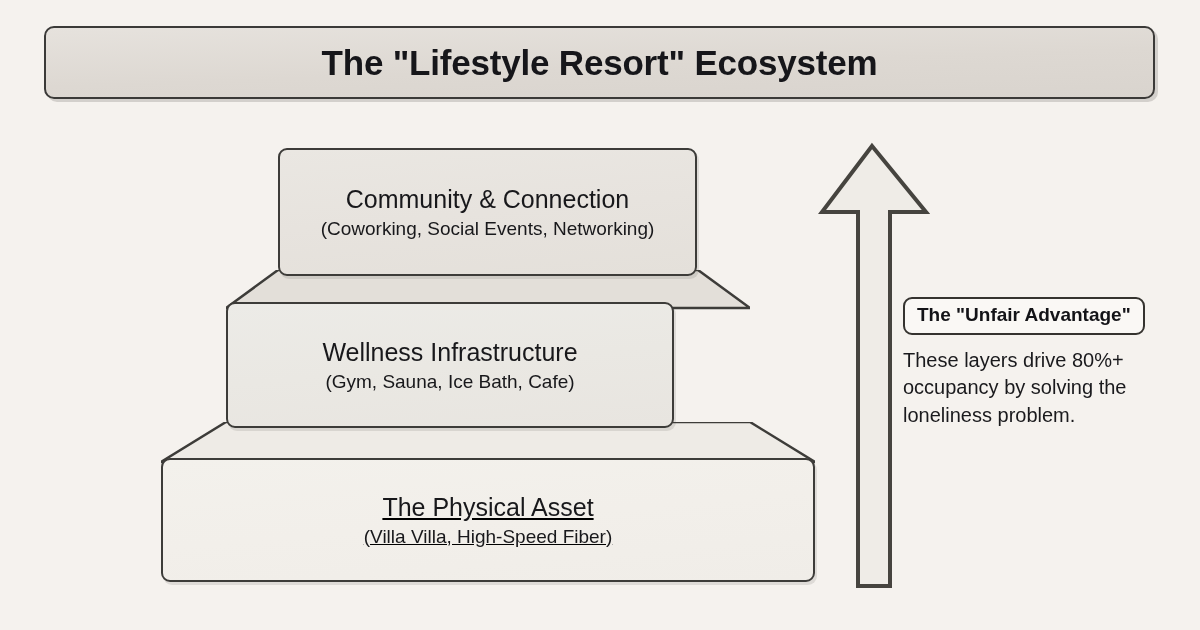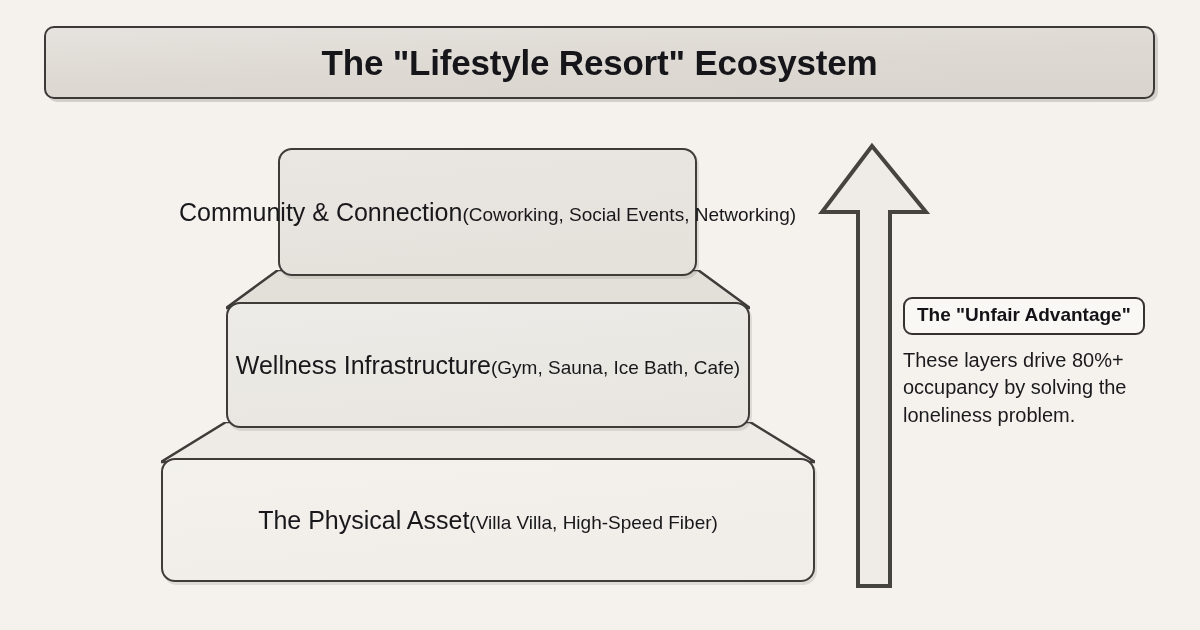--- a/index.html
+++ b/index.html
@@ -44,25 +44,25 @@
     letter-spacing: -0.2px;
     text-align: center;
     line-height: 1;
   }
 
   
   .layer {
     position: absolute;
     box-sizing: border-box;
     border: 2.5px solid #3d3c39;
-    border-radius: 14px;
+    border-radius: 9px;
     background: linear-gradient(175deg, #eae7e2 0%, #e7e3de 50%, #e4e0da 100%);
     box-shadow: 2px 3px 0 rgba(70,66,60,0.13);
     display: flex;
-    flex-direction: row;
+    flex-direction: column;
     align-items: center;
     justify-content: center;
     z-index: 3;
   }
   .layer-title {
     font-size: 25px;
     color: #18181b;
     line-height: 1.12;
     text-align: center;
     white-space: nowrap;
@@ -78,30 +78,31 @@
 
   #layer-top {
     left: 278px;
     top: 148px;
     width: 419px;
     height: 128px;
   }
   #layer-mid {
     left: 226px;
     top: 302px;
-    width: 524px;
+    width: 448px;
     height: 126px;
     background: linear-gradient(175deg, #ecebe7 0%, #eae8e3 50%, #e8e5e0 100%);
   }
   #layer-bottom {
     left: 161px;
     top: 458px;
     width: 654px;
     height: 124px;
     background: linear-gradient(175deg, #f3f1ec 0%, #f2efea 50%, #f0ede8 100%);
+    text-decoration: underline;
   }
 
   
   .connector {
     position: absolute;
     z-index: 1;
   }
   .connector svg { display: block; }
 
   #connector-top-mid  { left: 226px; top: 270px; width: 524px; height: 40px; }

